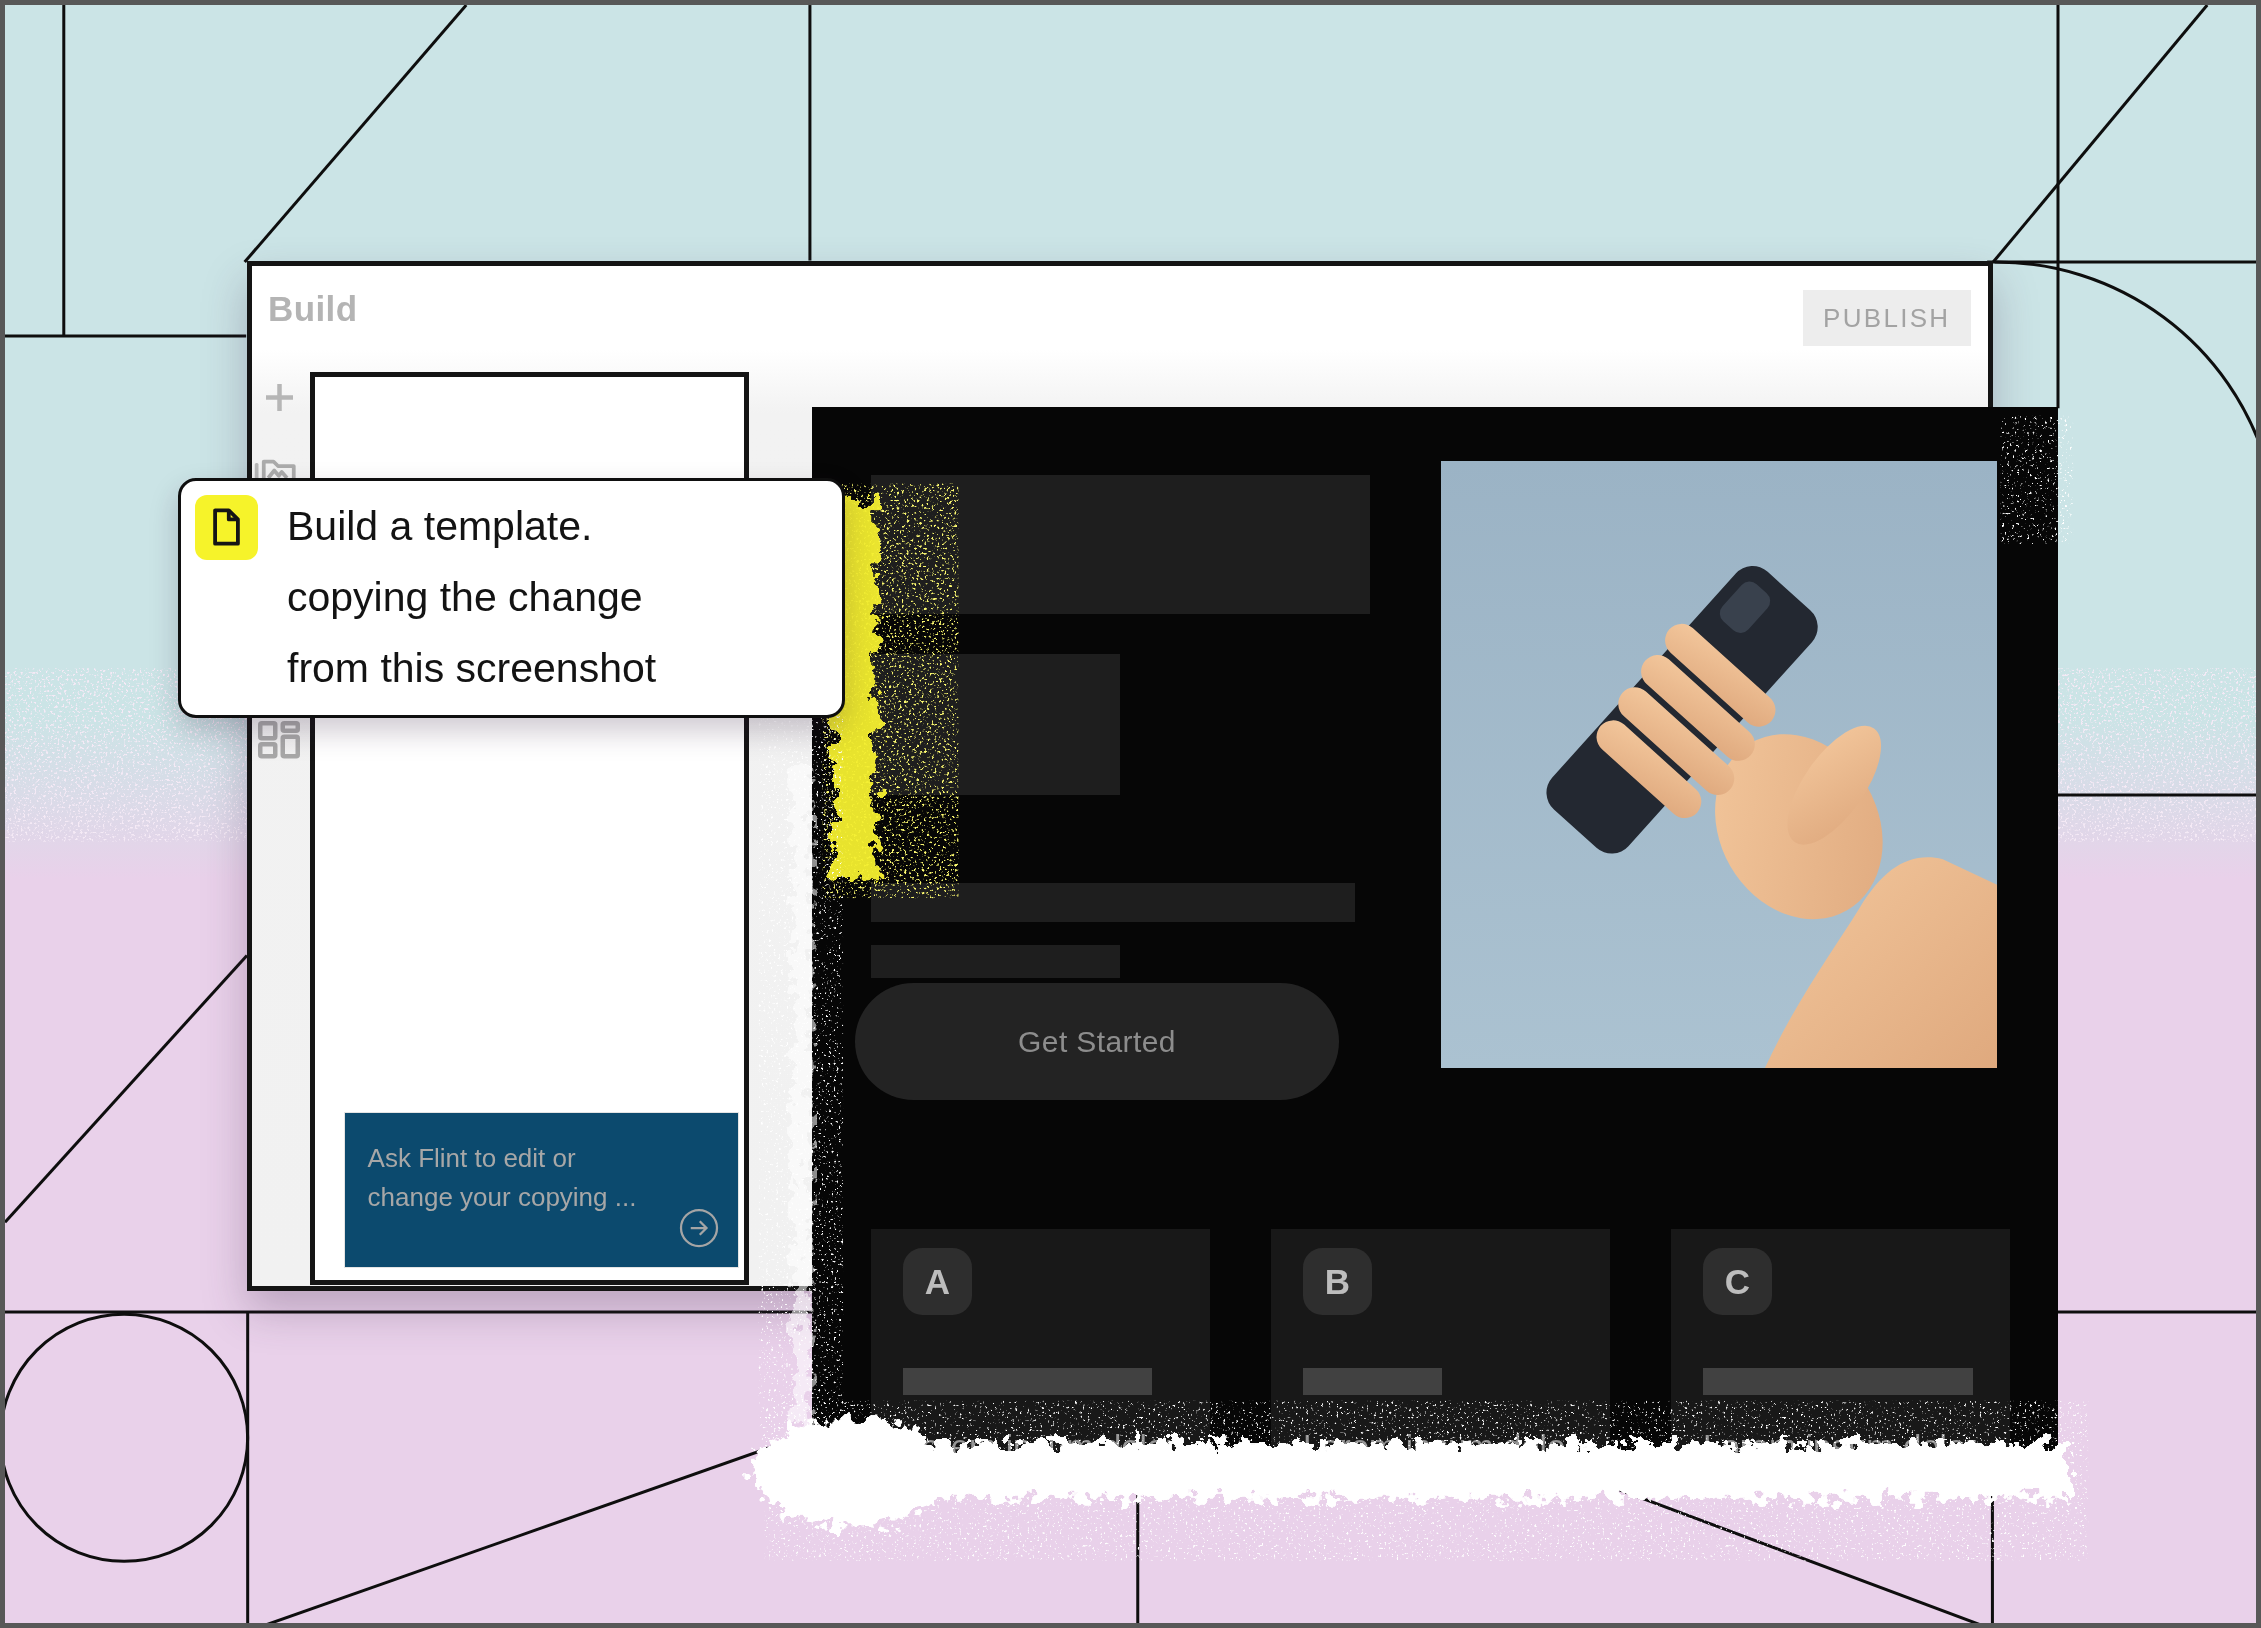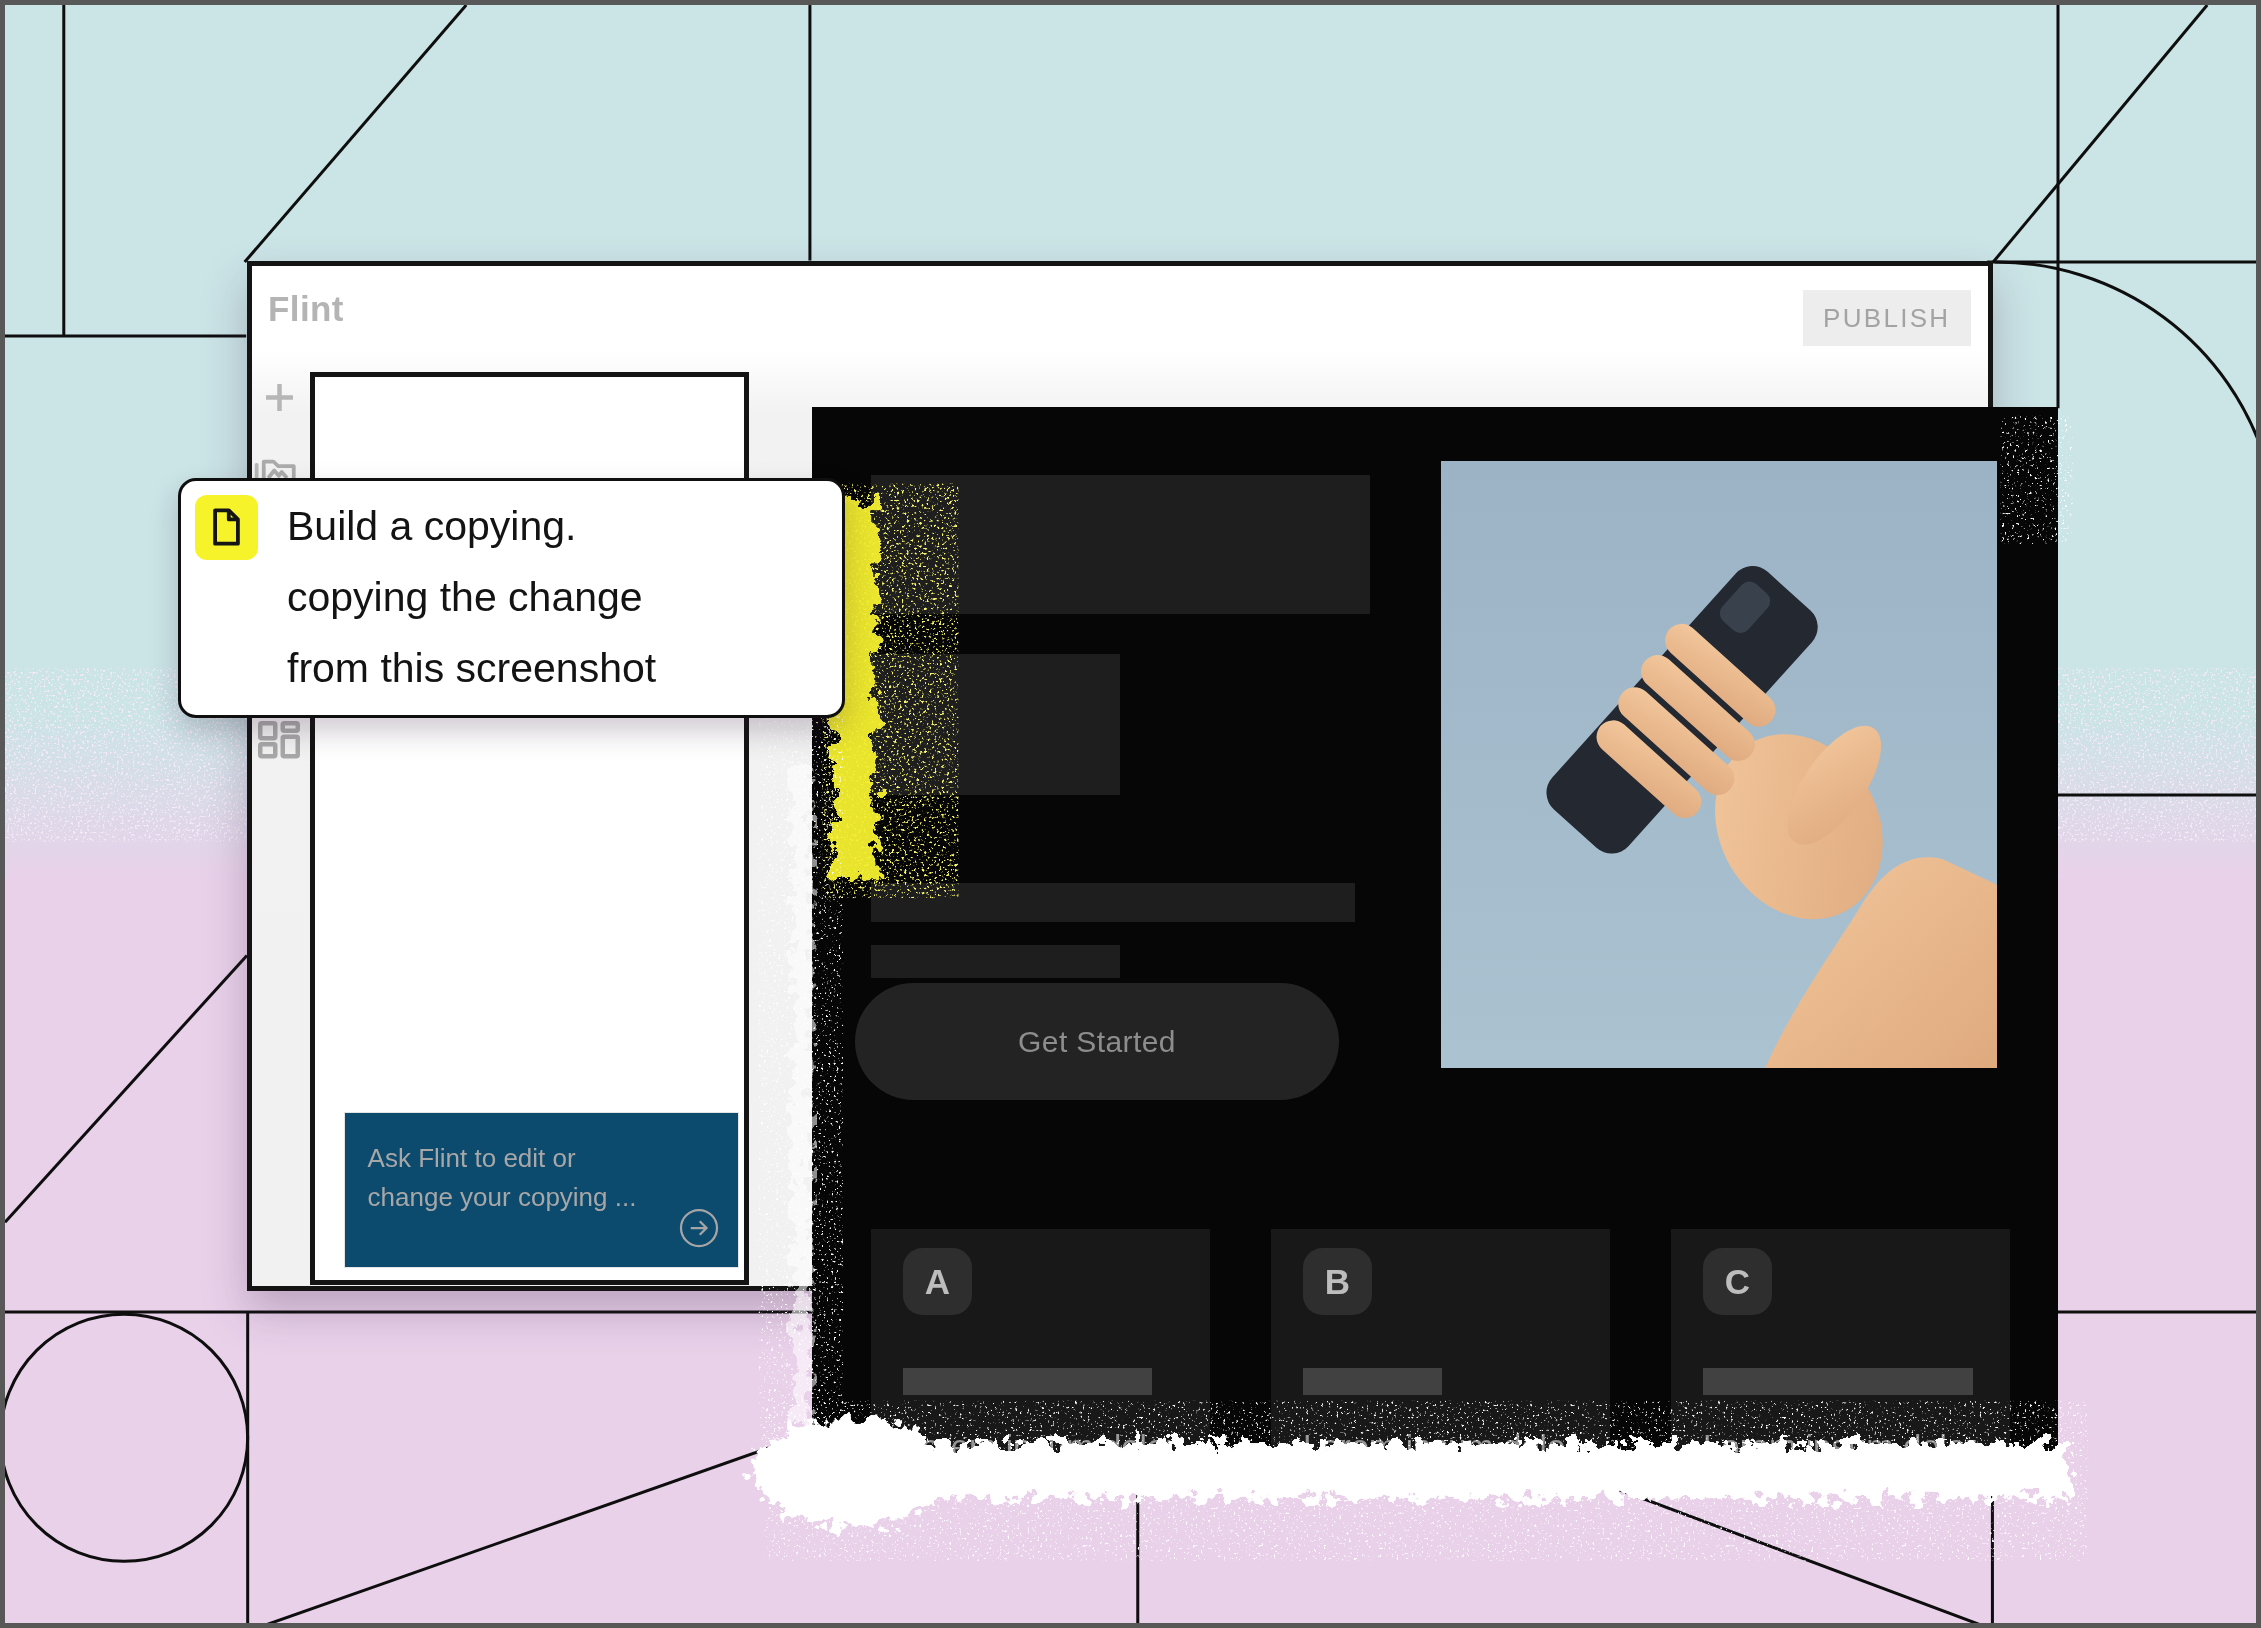--- a/index.html
+++ b/index.html
@@ -90,21 +90,21 @@
       <path d="M0 1615 L321 1261"></path>
       <circle cx="158" cy="1901" r="164"></circle>
       <path d="M1503 1930 V2160"></path>
       <path d="M2637 1945 V2160"></path>
       <path d="M327 2156 L1055 1900"></path>
       <path d="M2035 1930 L2650 2160"></path>
     </g>
   </svg>
 
   <div class="window">
-    <div class="apptitle">Flint</div>
+    <div class="apptitle">Build</div>
     <button class="publish">PUBLISH</button>
 
     <svg class="sb-icon sb-plus" viewBox="0 0 44 44">
       <path d="M22 4 V40 M4 22 H40" stroke="#b6b6b6" stroke-width="6" fill="none"></path>
     </svg>
     <svg class="sb-icon sb-folder" viewBox="0 0 60 48">
       <rect x="1" y="16" width="5" height="26" rx="2" fill="#b6b6b6"></rect>
       <path d="M13 40 V14 h13 l6 6 h21 v20 z" stroke="#ababab" stroke-width="5" fill="none" stroke-linejoin="round"></path>
       <path d="M19 36 l8-10 6 7 4-5 7 8" stroke="#ababab" stroke-width="5" fill="none" stroke-linejoin="round"></path>
     </svg>
@@ -227,20 +227,20 @@
   </svg>
 
   <div class="tooltip">
     <span class="chip">
       <svg width="29" height="38" viewBox="0 0 38 50">
         <path d="M4 3 h18 l12 12 v32 h-30 z" stroke="#151515" stroke-width="5" fill="none" stroke-linejoin="round"></path>
         <path d="M22 3 v12 h12" stroke="#151515" stroke-width="5" fill="none" stroke-linejoin="round"></path>
       </svg>
     </span>
     <div class="tiplines">
-      <div class="tipline">Build a copying.</div>
+      <div class="tipline">Build a template.</div>
       <div class="tipline">copying the change</div>
       <div class="tipline">from this screenshot</div>
     </div>
   </div>
 
 </div>
 
 
 </body></html>

